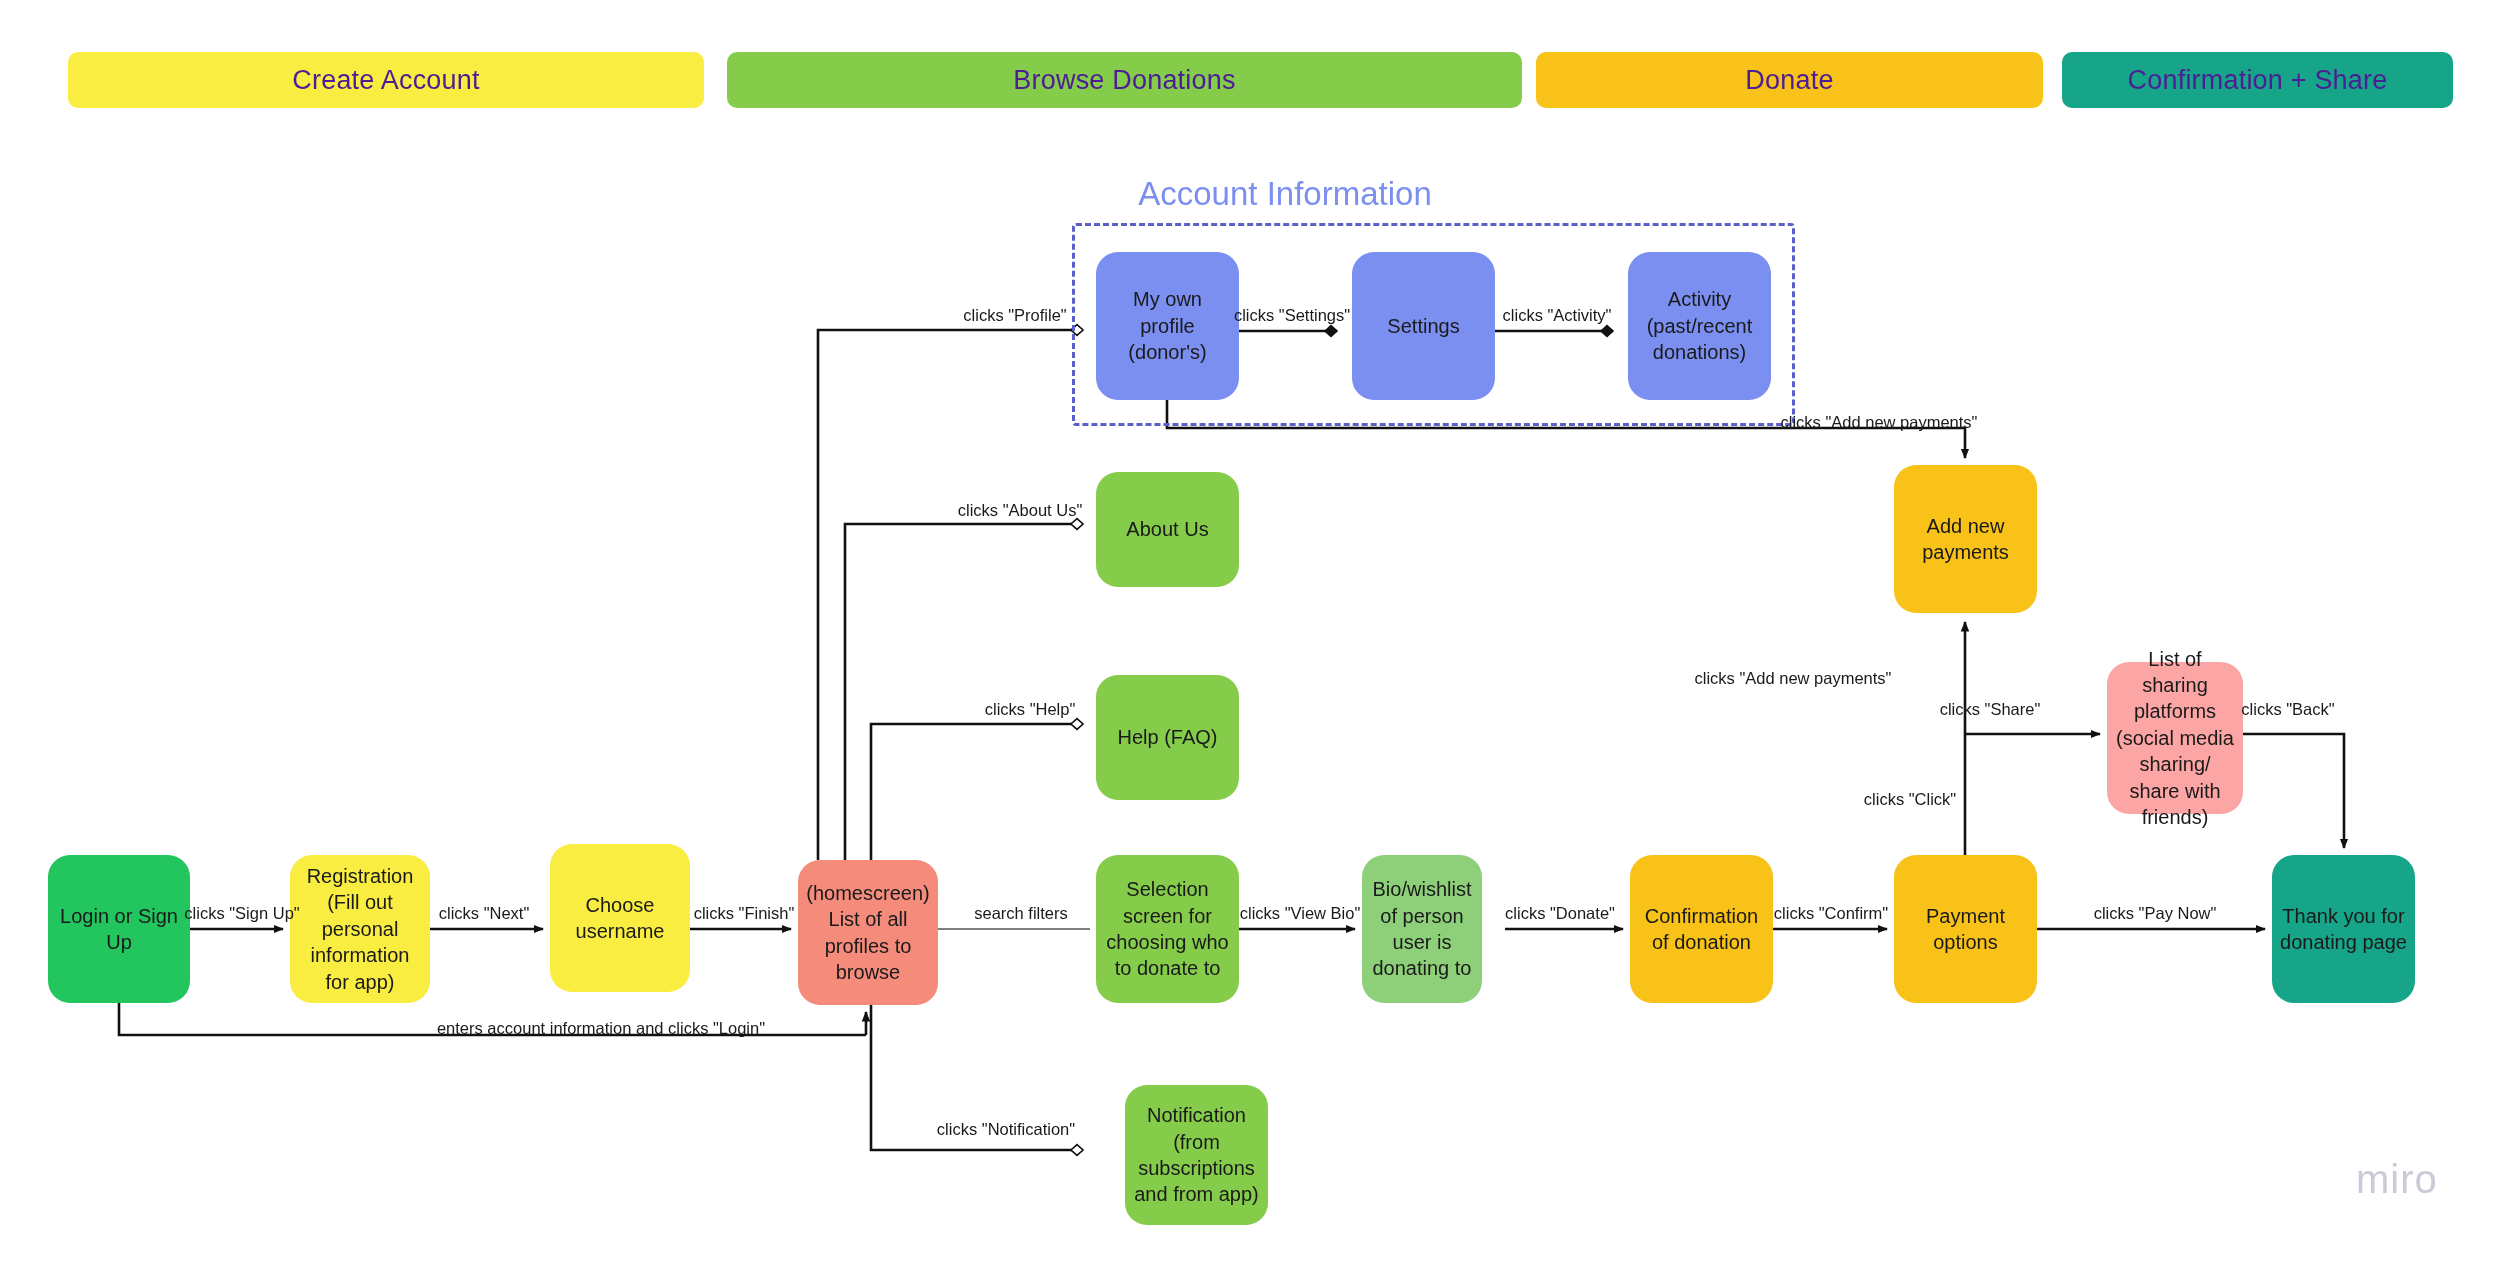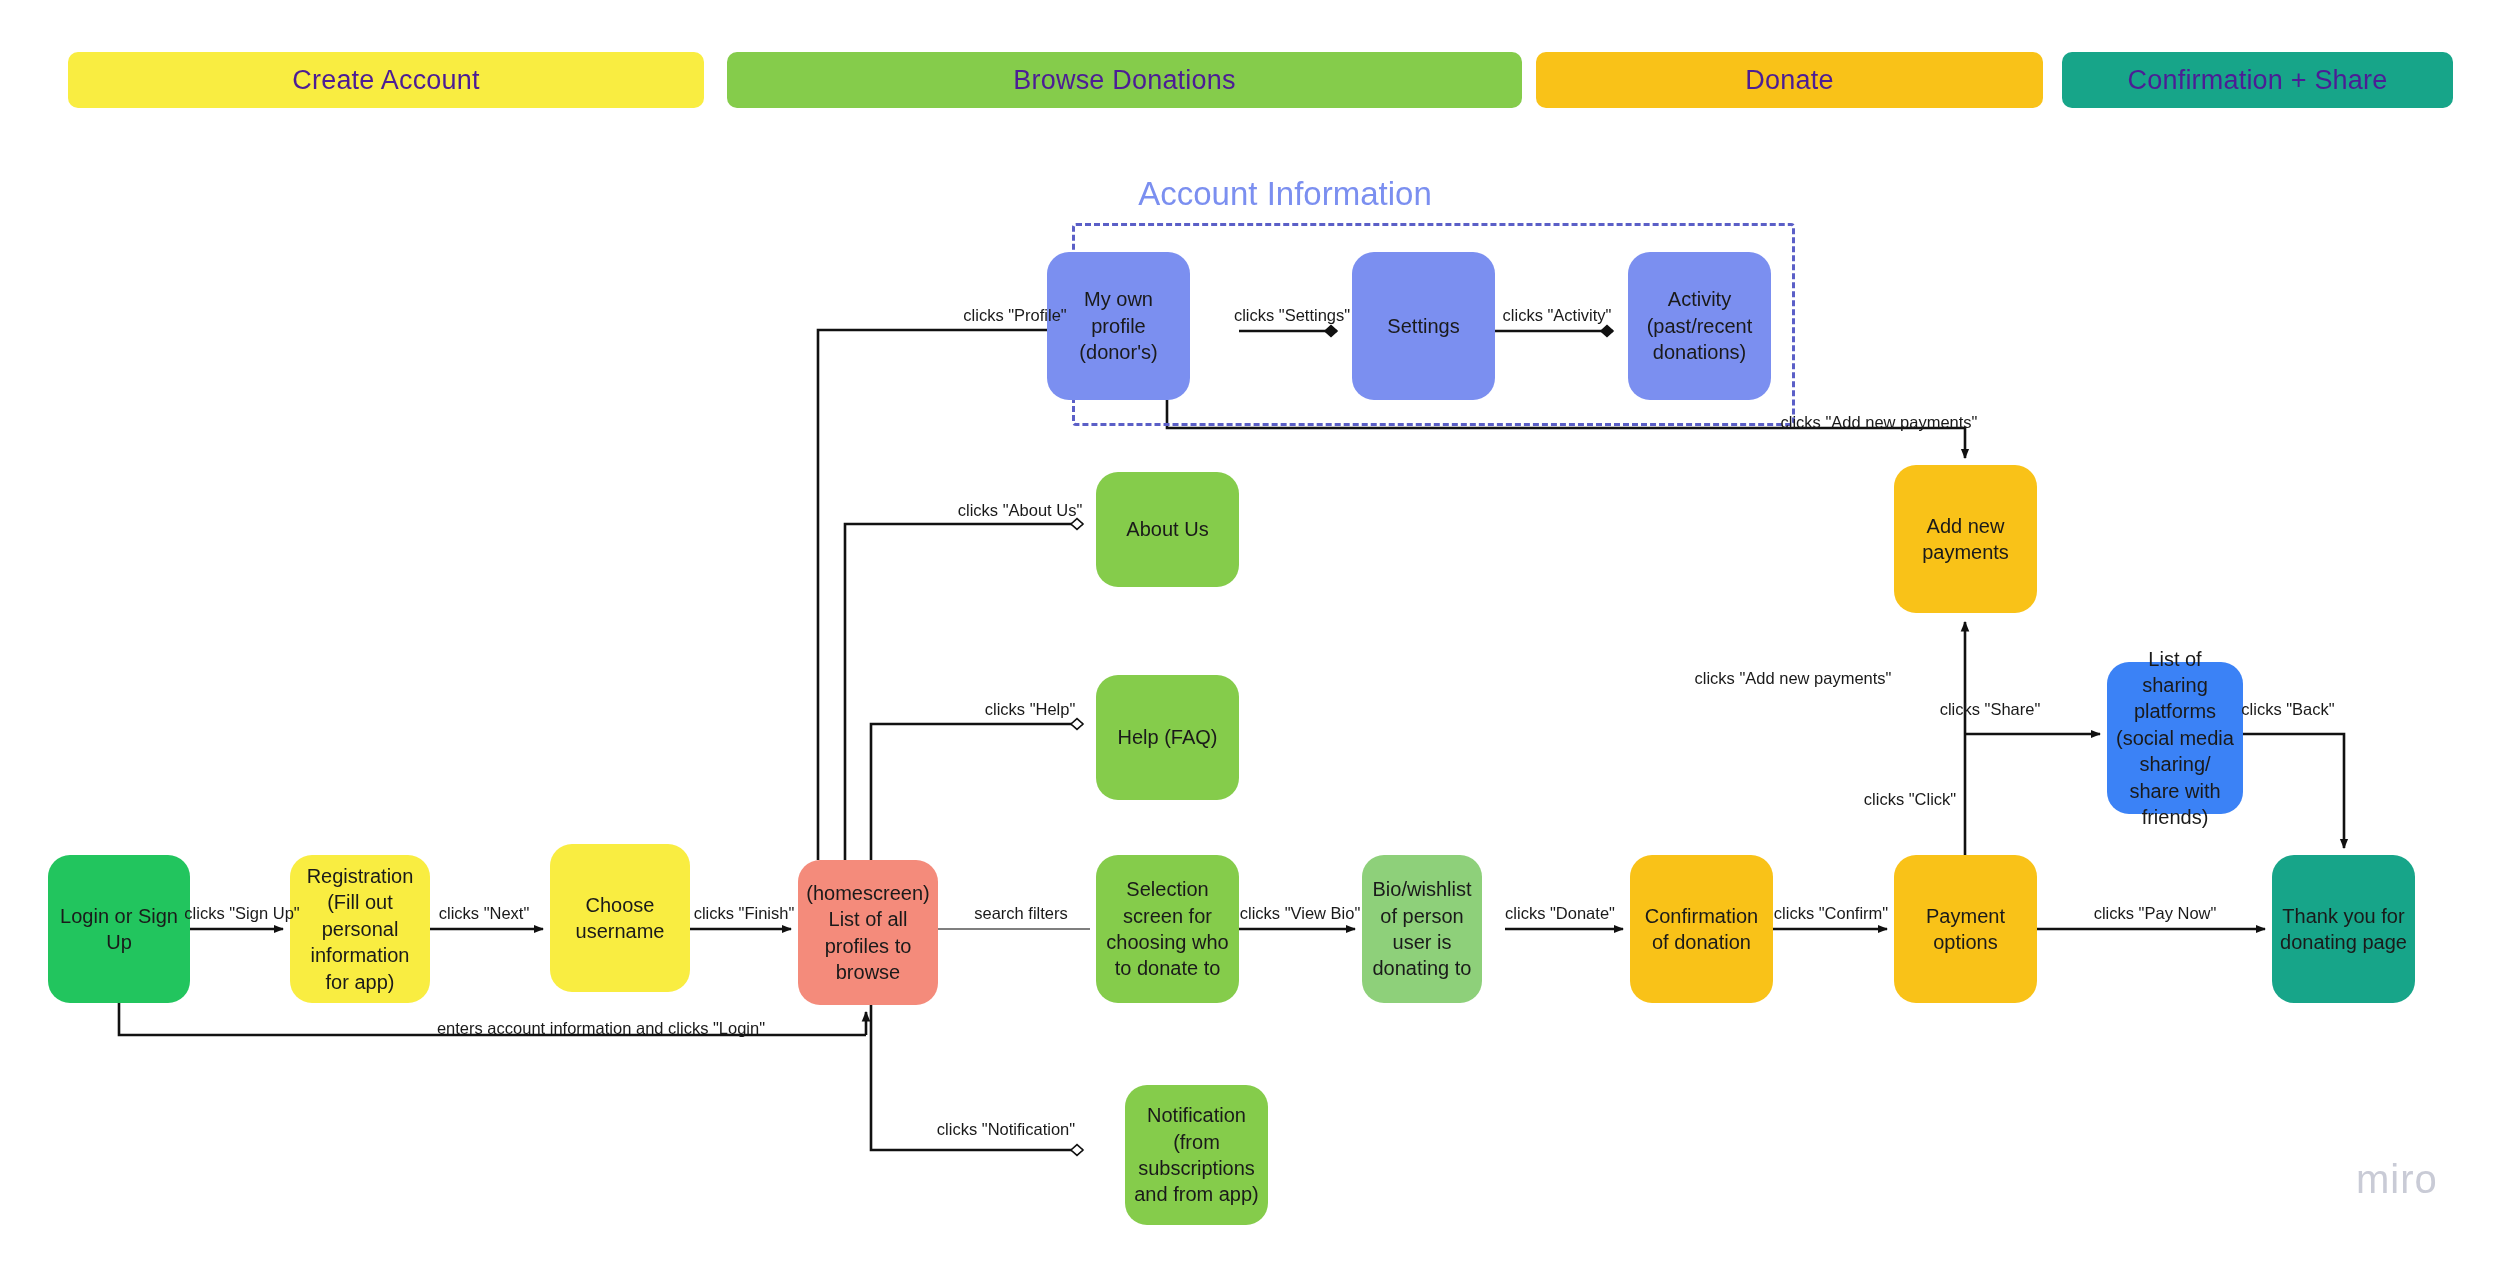--- a/index.html
+++ b/index.html
@@ -98,42 +98,42 @@
     </div>
     <div class="node" style="left: 1630px; top: 855px; width: 143px; height: 148px; background: rgb(249, 194, 24);">
       <span>Confirmation of donation</span>
     </div>
     <div class="node" style="left: 1894px; top: 855px; width: 143px; height: 148px; background: rgb(249, 194, 24);">
       <span>Payment options</span>
     </div>
     <div class="node" style="left: 2272px; top: 855px; width: 143px; height: 148px; background: rgb(23, 165, 137);">
       <span>Thank you for donating page</span>
     </div>
-    <div class="node" style="left: 1047px; top: 252px; width: 143px; height: 148px; background: rgb(123, 143, 240);">
+    <div class="node" style="left: 1096px; top: 252px; width: 143px; height: 148px; background: rgb(123, 143, 240);">
       <span>My own profile (donor's)</span>
     </div>
     <div class="node" style="left: 1352px; top: 252px; width: 143px; height: 148px; background: rgb(123, 143, 240);">
       <span>Settings</span>
     </div>
     <div class="node" style="left: 1628px; top: 252px; width: 143px; height: 148px; background: rgb(123, 143, 240);">
       <span>Activity (past/recent donations)</span>
     </div>
     <div class="node" style="left: 1096px; top: 472px; width: 143px; height: 115px; background: rgb(133, 204, 75);">
       <span>About Us</span>
     </div>
     <div class="node" style="left: 1096px; top: 675px; width: 143px; height: 125px; background: rgb(133, 204, 75);">
       <span>Help (FAQ)</span>
     </div>
     <div class="node" style="left: 1096px; top: 1085px; width: 143px; height: 140px; background: rgb(133, 204, 75); margin-left: 29px;">
       <span>Notification (from subscriptions and from app)</span>
     </div>
     <div class="node" style="left: 1894px; top: 465px; width: 143px; height: 148px; background: rgb(249, 194, 24);">
       <span>Add new payments</span>
     </div>
-    <div class="node" style="left: 2107px; top: 662px; width: 136px; height: 152px; background: #3b82f6;">
+    <div class="node" style="left: 2107px; top: 662px; width: 136px; height: 152px; background: #fca5a5;">
       <span>List of sharing platforms (social media sharing/ share with friends)</span>
     </div>
     <div class="elabel" style="left: 242px; top: 904px; transform: translateX(-50%);">clicks "Sign Up"</div>
     <div class="elabel" style="left: 484px; top: 904px; transform: translateX(-50%);">clicks "Next"</div>
     <div class="elabel" style="left: 744px; top: 904px; transform: translateX(-50%);">clicks "Finish"</div>
     <div class="elabel" style="left: 1021px; top: 904px; transform: translateX(-50%);">search filters</div>
     <div class="elabel" style="left: 1300px; top: 904px; transform: translateX(-50%);">clicks "View Bio"</div>
     <div class="elabel" style="left: 1560px; top: 904px; transform: translateX(-50%);">clicks "Donate"</div>
     <div class="elabel" style="left: 1831px; top: 904px; transform: translateX(-50%);">clicks "Confirm"</div>
     <div class="elabel" style="left: 2155px; top: 904px; transform: translateX(-50%);">clicks "Pay Now"</div>

